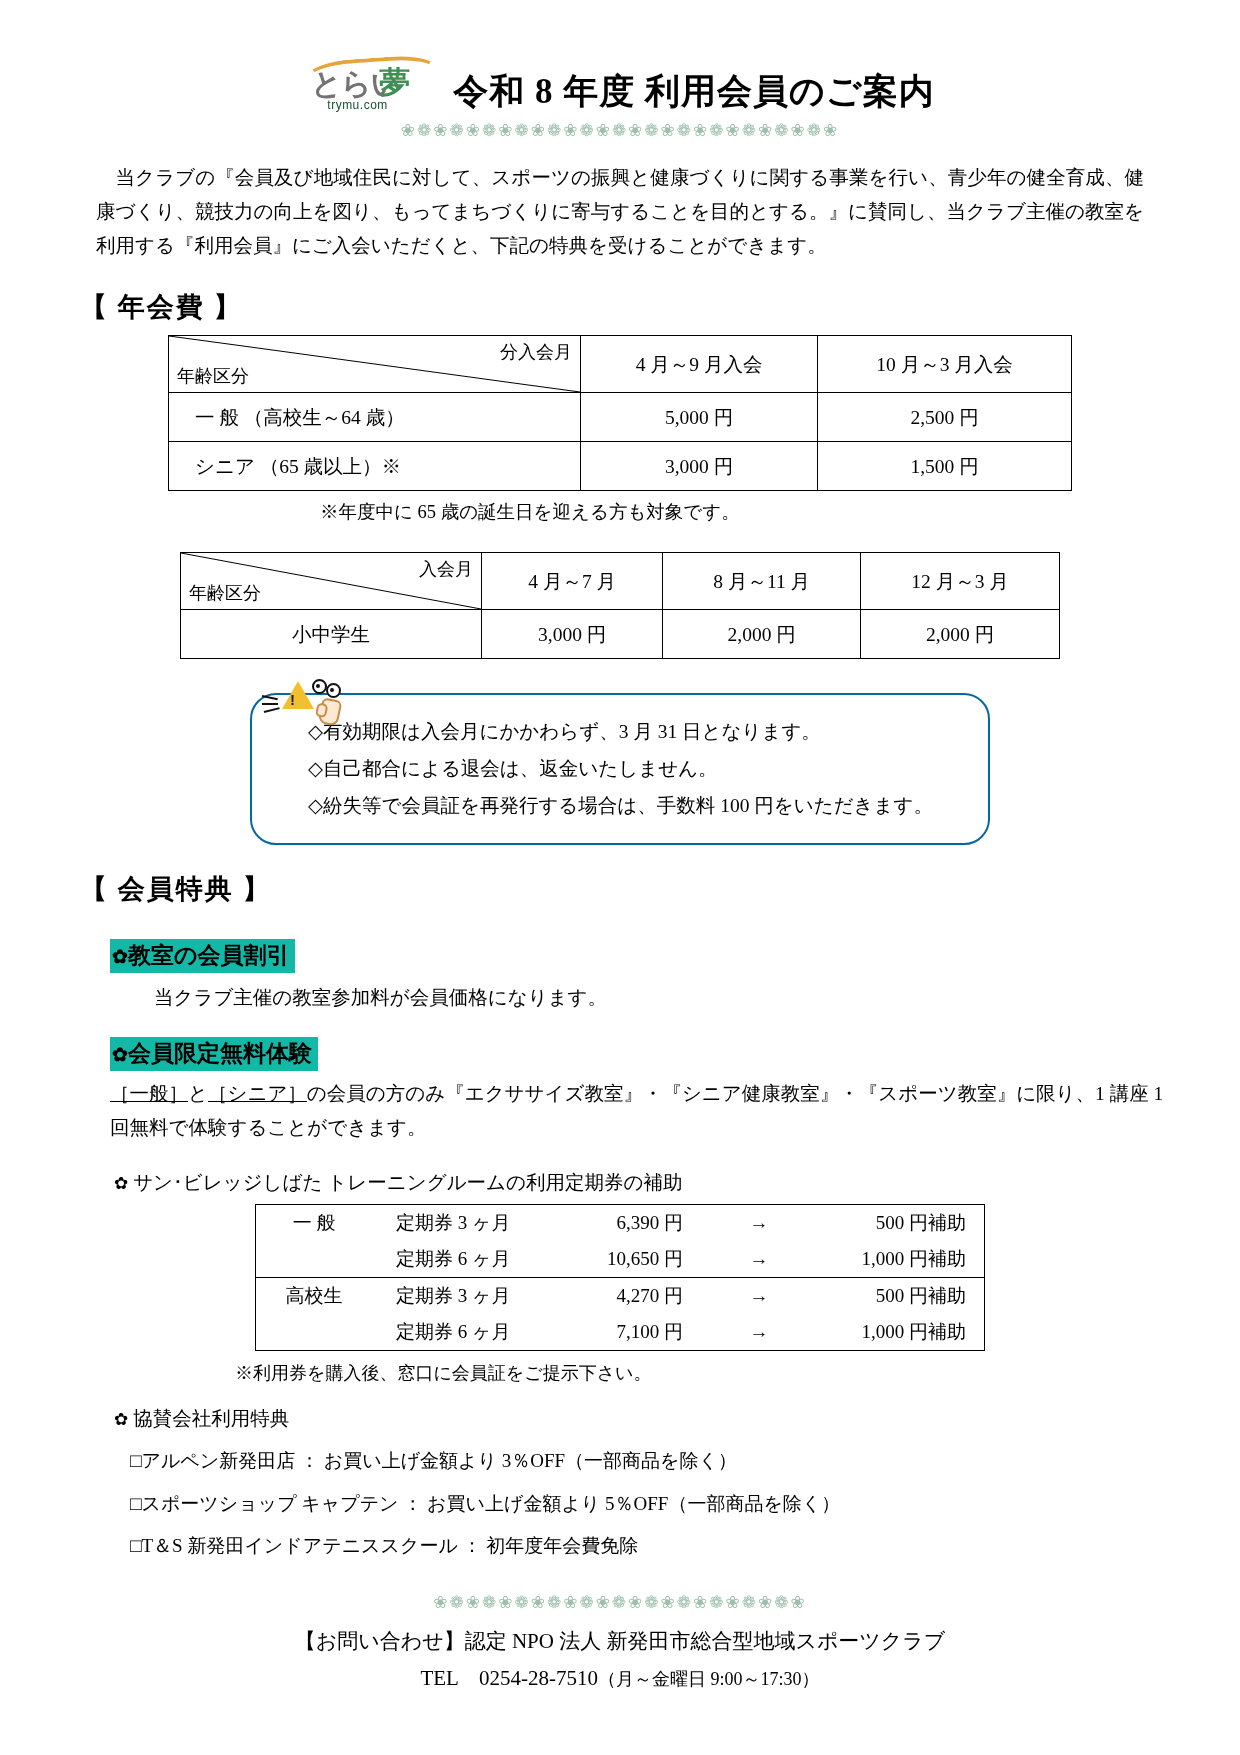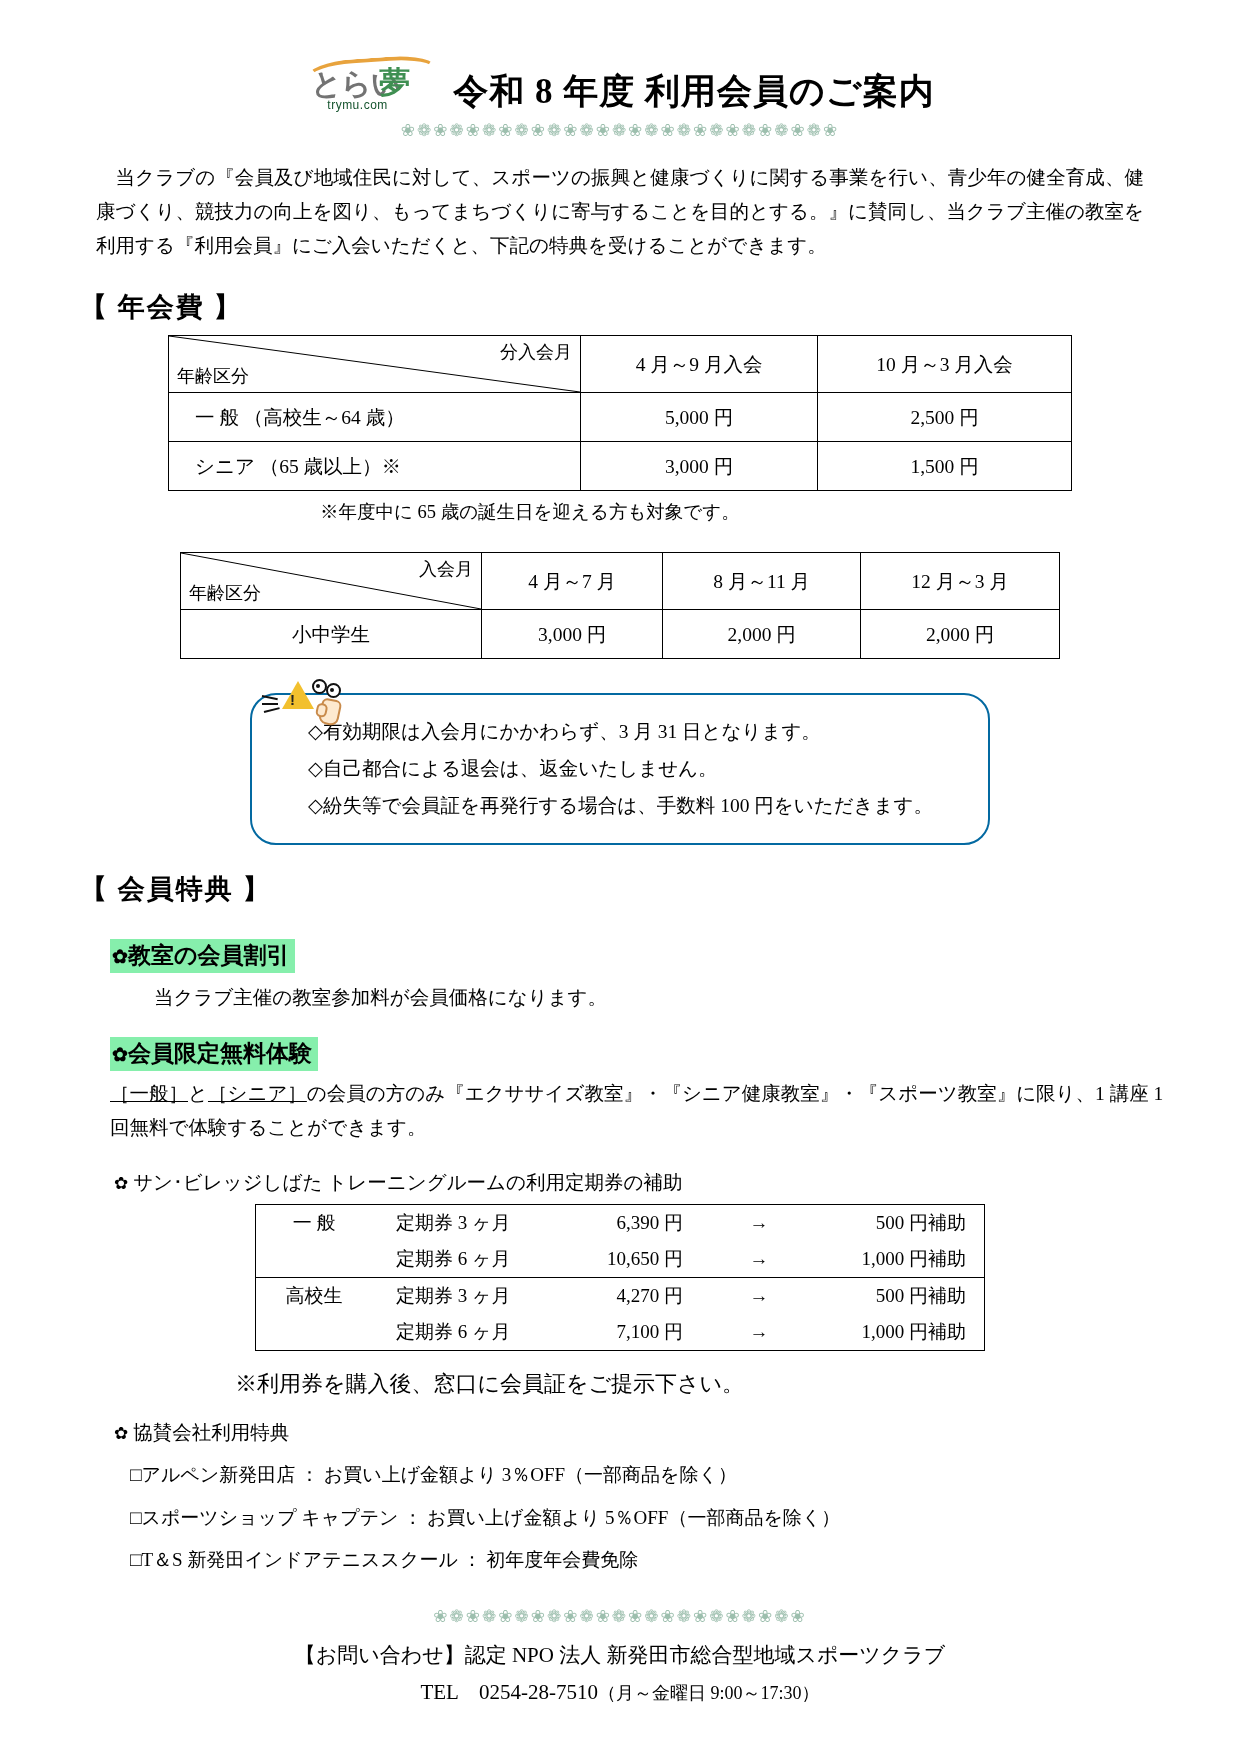--- a/index.html
+++ b/index.html
@@ -253,21 +253,21 @@
     width: 16px;
     transform-origin: left center;
   }
   .sl1 { left: 0px; top: 16px; transform: rotate(12deg); }
   .sl2 { left: 0px; top: 24px; transform: rotate(0deg); }
   .sl3 { left: 2px; top: 32px; transform: rotate(-14deg); }
 
   
   .benefit-head {
     display: inline-block;
-    background: #86efac;
+    background: #14b8a6;
     font-size: 23px;
     font-weight: bold;
     padding: 1px 6px 2px 2px;
     margin: 22px 0 0 40px;
   }
   .benefit-head .flower { font-size: 19px; }
   .benefit-body {
     font-size: 19.5px;
     line-height: 1.75;
     margin: 8px 0 0 84px;
@@ -291,22 +291,22 @@
     padding: 4px 8px;
     height: 28px;
   }
   .train-table tr.sep td { border-bottom: 1px solid #000; }
   .t-c1 { width: 120px; text-align: center; }
   .t-c2 { width: 170px; text-align: left; padding-left: 24px !important; }
   .t-c3 { width: 150px; text-align: right; padding-right: 30px !important; }
   .t-c4 { width: 90px;  text-align: center; }
   .t-c5 { width: 180px; text-align: right; padding-right: 18px !important; }
   .train-note {
-    font-size: 22px;
-    margin: 18px 0 0 165px;
+    font-size: 18px;
+    margin: 10px 0 0 165px;
   }
 
   
   .sponsor-list {
     margin: 8px 0 0 60px;
     font-size: 19px;
     line-height: 2.25;
   }
   .sponsor-list div { white-space: nowrap; }
 

